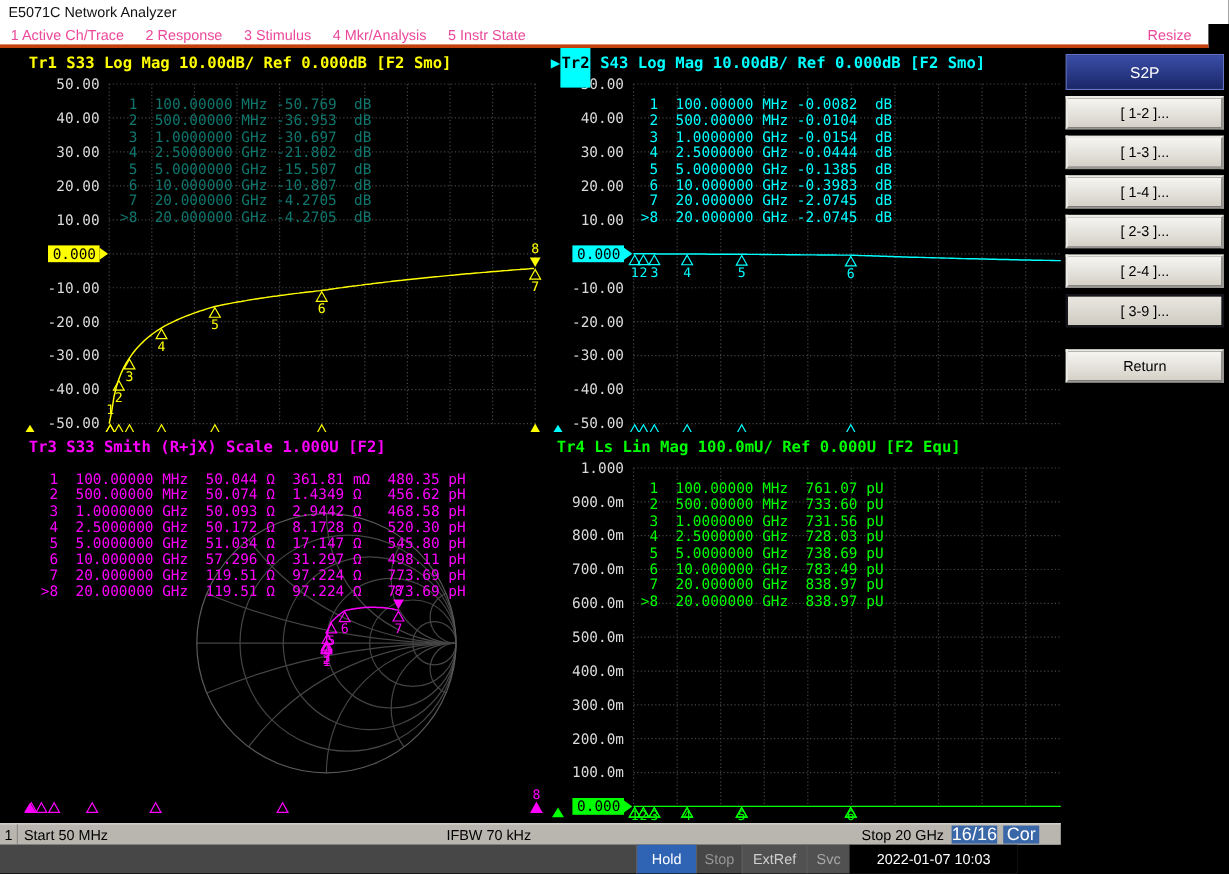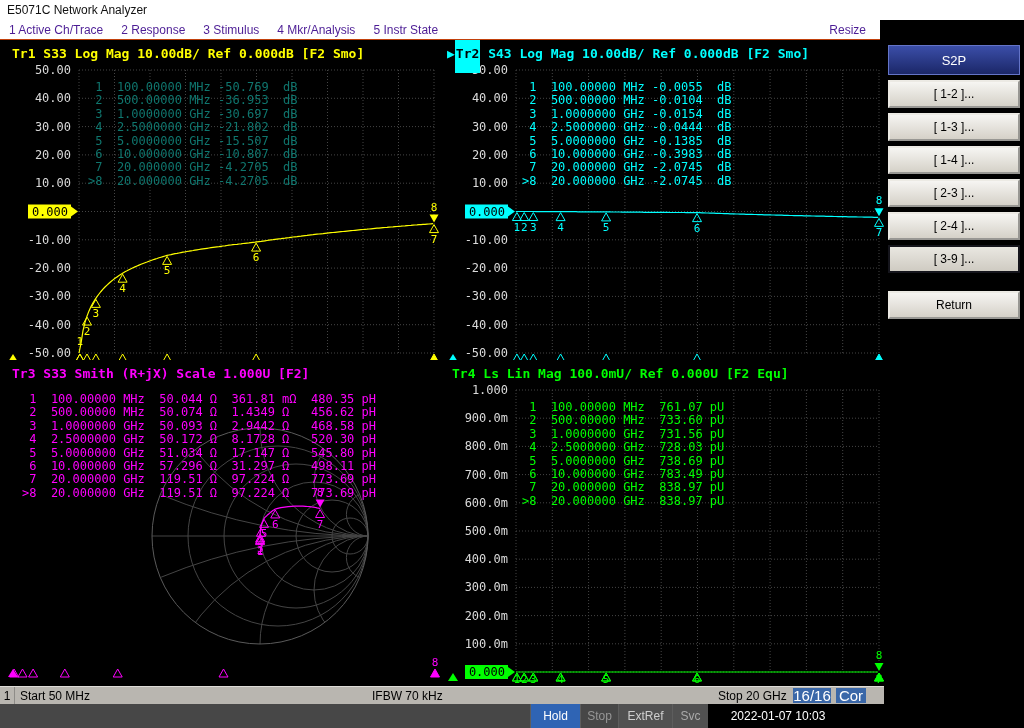--- a/index.html
+++ b/index.html
@@ -1,23 +1,23 @@
 <!DOCTYPE html>
 <html><head>
 <meta charset="utf-8">
 <style>
 *{margin:0;padding:0;box-sizing:border-box}
 html,body{width:1024px;height:728px}
 body{position:relative;background:#000;font-family:"Liberation Sans",sans-serif;overflow:hidden}
 .titlebar{position:absolute;left:0;top:0;width:1024px;height:20px;background:#fff;color:#111;font-size:12px;display:flex;align-items:center;padding-left:7px}
-.menubar{position:absolute;left:0;top:20px;width:880px;height:20px;background:#fff;color:#4c1d95;font-size:12px;display:flex;align-items:center;border-bottom:1px solid #c2410c}
+.menubar{position:absolute;left:0;top:20px;width:1007px;height:20px;background:#fff;color:#ec4899;font-size:12px;display:flex;align-items:center;border-bottom:3px solid #c2410c}
 #menu-left{display:flex}
 .menubar .mi{padding:0 9px;cursor:default;white-space:nowrap}
 .menubar .resize{margin-left:auto;padding:0 14px}
-.plots{position:absolute;left:4px;top:40px;width:884px;height:646px;background:#000}
+.plots{position:absolute;left:16px;top:40px;width:884px;height:646px;background:#000}
 .panel{position:absolute;background:#000;overflow:hidden}
 .panel svg{position:absolute;left:0;top:0;font-family:"DejaVu Sans Mono","Liberation Mono",monospace}
 .ptitle{position:absolute;top:6px;font:bold 13px "DejaVu Sans Mono","Liberation Mono",monospace;white-space:pre;z-index:4}
 .ptitle .inv{padding:12px 1px}
 .mt{position:absolute;z-index:3;font:12px "DejaVu Sans Mono","Liberation Mono",monospace;line-height:13.4px;white-space:pre;pointer-events:none}
 .sidebar{position:absolute;left:884px;top:40px;width:140px;height:646px;background:#000;padding:5px 4px 0}
 .sk-title{height:30px;margin-bottom:5px;background:linear-gradient(#3b4ea8,#1b2768);border:1px solid #6474c8;color:#fff;font-size:13px;display:flex;align-items:center;justify-content:center}
 .softkey{display:flex;align-items:center;justify-content:center;width:132px;height:28px;margin-bottom:5px;font-family:"Liberation Sans",sans-serif;font-size:12px;color:#000;background:linear-gradient(#f6f5f2,#d5d1c8);border:2px outset #eceae4;cursor:pointer}
 .softkey.active{border:2px solid #15151c;background:linear-gradient(#e9e7e1,#cfcbc2)}
 .softkey.return{margin-top:18px}
@@ -120,21 +120,21 @@
         <text x="430.0" y="202.6" text-anchor="middle" fill="#ffff00" font-size="11">7</text>
         <polygon points="430.0,314 425.5,322 434.5,322" fill="none" stroke="#ffff00"></polygon>
         <polygon points="425.5,174.585515 434.5,174.585515 430.0,182.585515" fill="#ffff00"></polygon>
         <text x="430.0" y="170.6" text-anchor="middle" fill="#ffff00" font-size="11">8</text>
         <polygon points="430.0,314 425.5,322 434.5,322" fill="#ffff00"></polygon>
         <polygon points="9,314 4,322 14,322" fill="#ffff00"></polygon>
       </svg>
     </div>
     <div class="panel" style="left: 440px; top: 0px; width: 444px; height: 320px;">
       <div class="ptitle" style="left:3px;color:#00ffff"><span>▶</span><span class="inv" style="background:#00ffff;color:#000">Tr2</span><span> S43 Log Mag 10.00dB/ Ref 0.000dB [F2 Smo]</span></div>
-      <div class="mt" style="left:78px;top:41px;color:#00ffff"><div> 1  100.00000 MHz -0.0055  dB</div><div> 2  500.00000 MHz -0.0104  dB</div><div> 3  1.0000000 GHz -0.0154  dB</div><div> 4  2.5000000 GHz -0.0444  dB</div><div> 5  5.0000000 GHz -0.1385  dB</div><div> 6  10.000000 GHz -0.3983  dB</div><div> 7  20.000000 GHz -2.0745  dB</div><div>&gt;8  20.000000 GHz -2.0745  dB</div></div>
+      <div class="mt" style="left:78px;top:41px;color:#00ffff"><div> 1  100.00000 MHz -0.0082  dB</div><div> 2  500.00000 MHz -0.0104  dB</div><div> 3  1.0000000 GHz -0.0154  dB</div><div> 4  2.5000000 GHz -0.0444  dB</div><div> 5  5.0000000 GHz -0.1385  dB</div><div> 6  10.000000 GHz -0.3983  dB</div><div> 7  20.000000 GHz -2.0745  dB</div><div>&gt;8  20.000000 GHz -2.0745  dB</div></div>
       <svg width="444" height="320">
         <line x1="72.0" y1="30" x2="72.0" y2="313" stroke="#454545" stroke-dasharray="1 2"></line>
         <line x1="72" y1="30.0" x2="435" y2="30.0" stroke="#454545" stroke-dasharray="1 2"></line>
         <line x1="108.3" y1="30" x2="108.3" y2="313" stroke="#454545" stroke-dasharray="1 2"></line>
         <line x1="72" y1="58.3" x2="435" y2="58.3" stroke="#454545" stroke-dasharray="1 2"></line>
         <line x1="144.6" y1="30" x2="144.6" y2="313" stroke="#454545" stroke-dasharray="1 2"></line>
         <line x1="72" y1="86.6" x2="435" y2="86.6" stroke="#454545" stroke-dasharray="1 2"></line>
         <line x1="180.9" y1="30" x2="180.9" y2="313" stroke="#454545" stroke-dasharray="1 2"></line>
         <line x1="72" y1="114.9" x2="435" y2="114.9" stroke="#454545" stroke-dasharray="1 2"></line>
         <line x1="217.2" y1="30" x2="217.2" y2="313" stroke="#454545" stroke-dasharray="1 2"></line>

